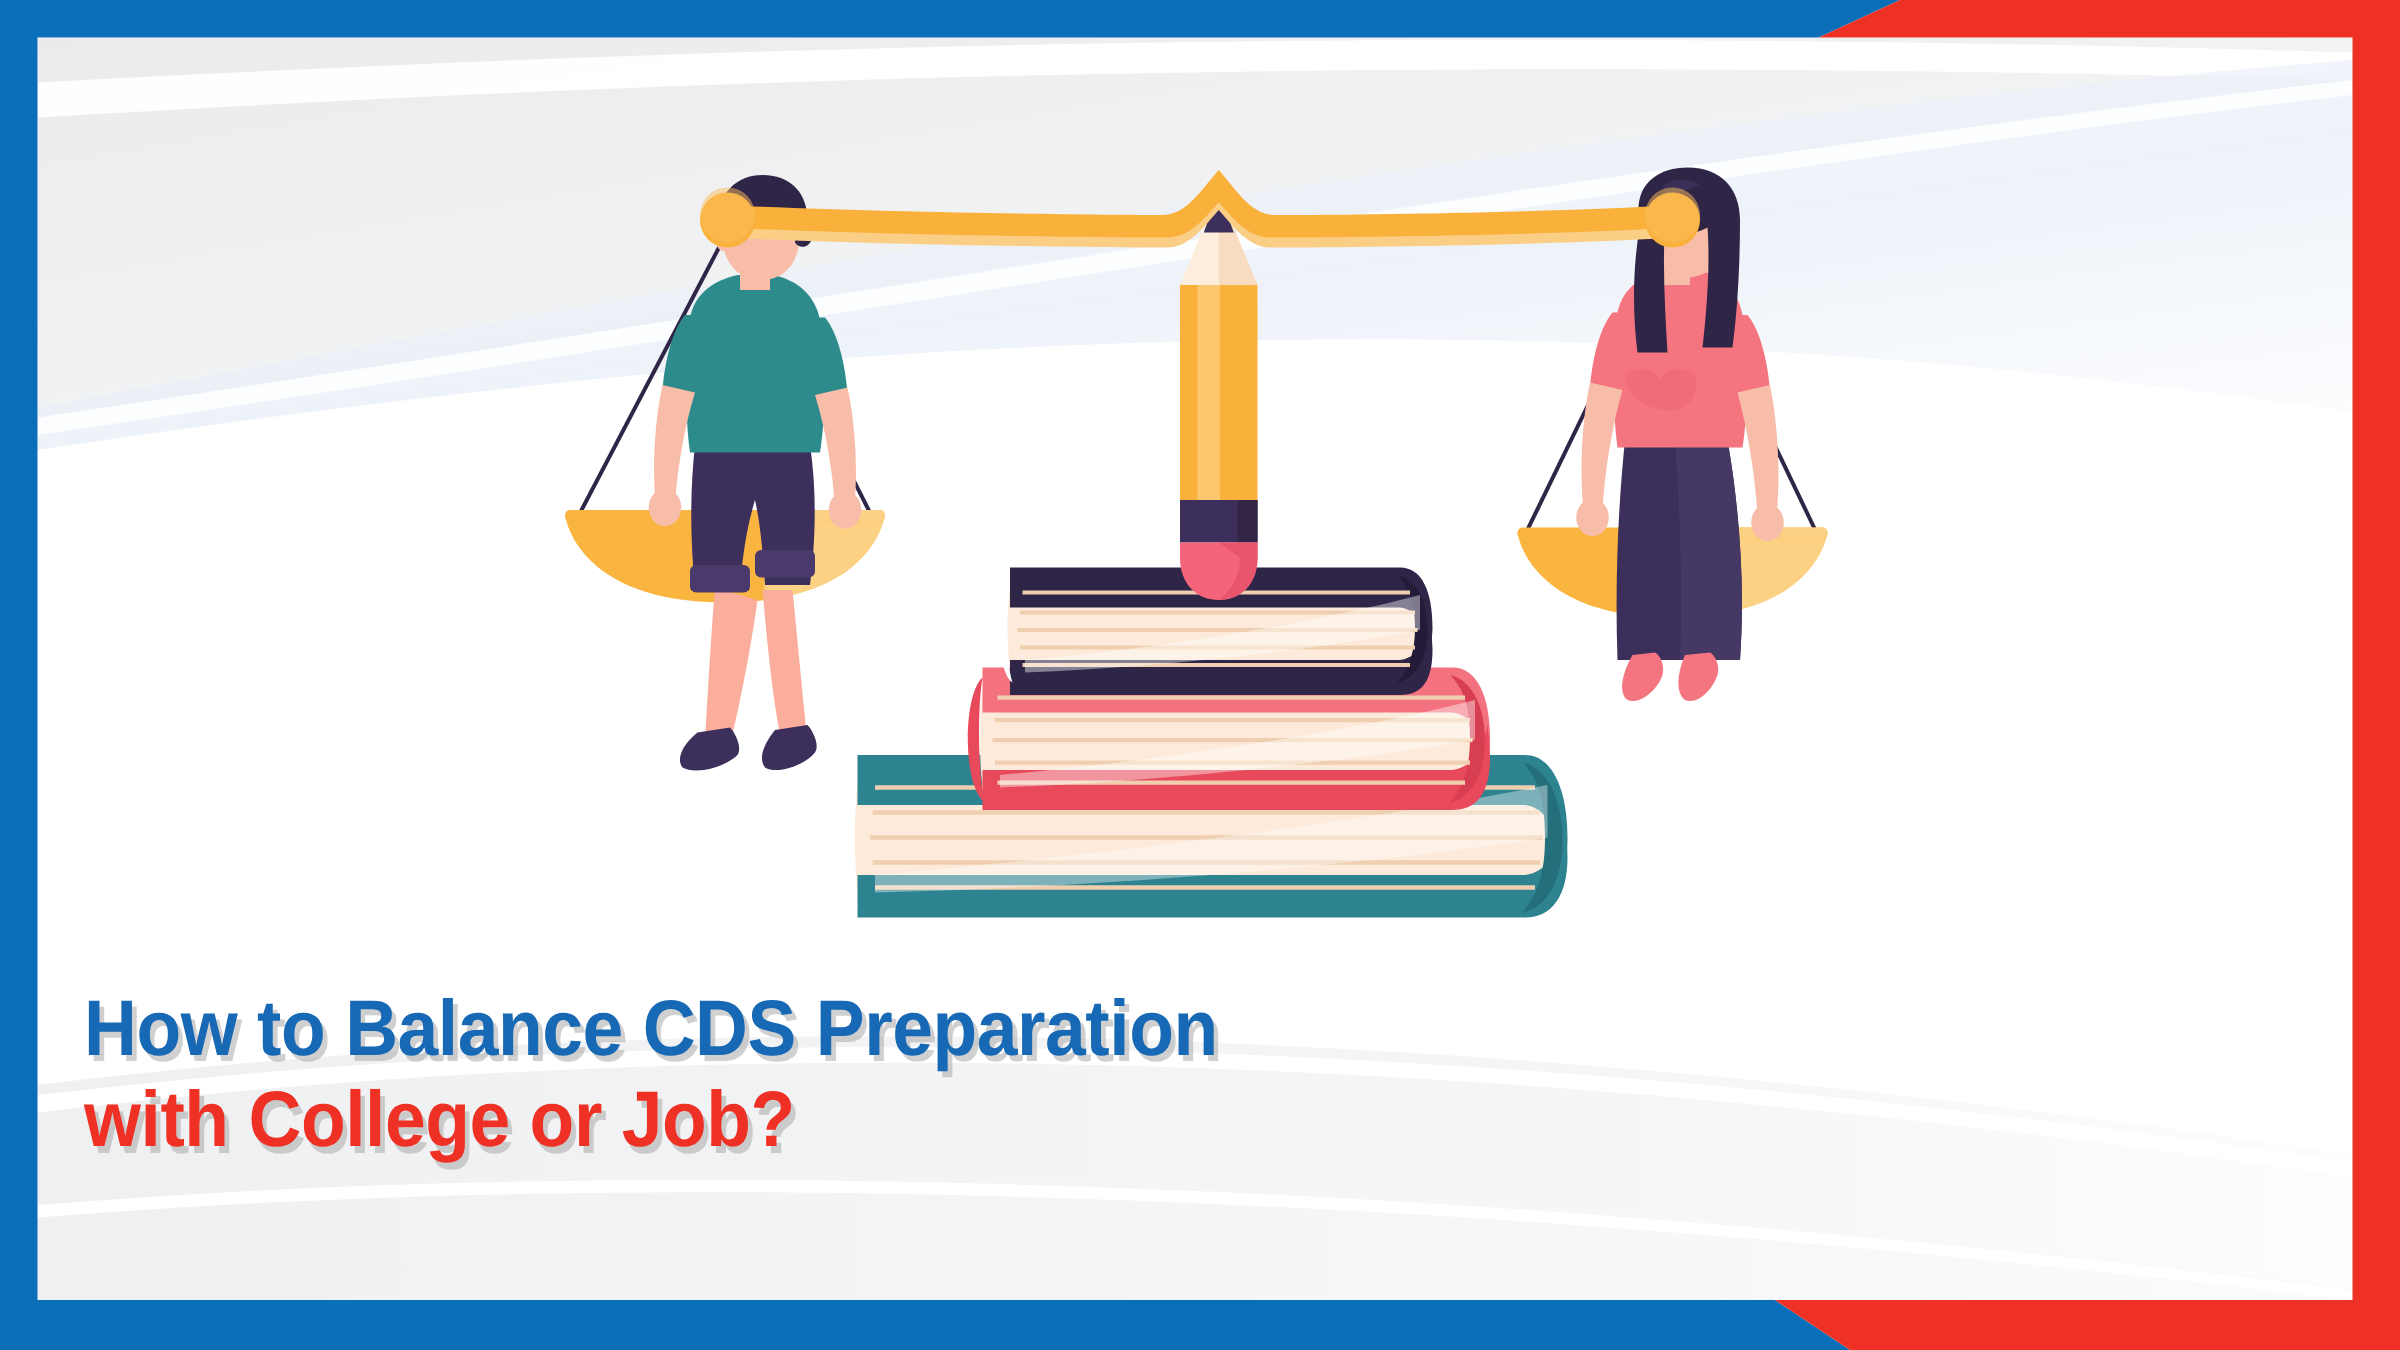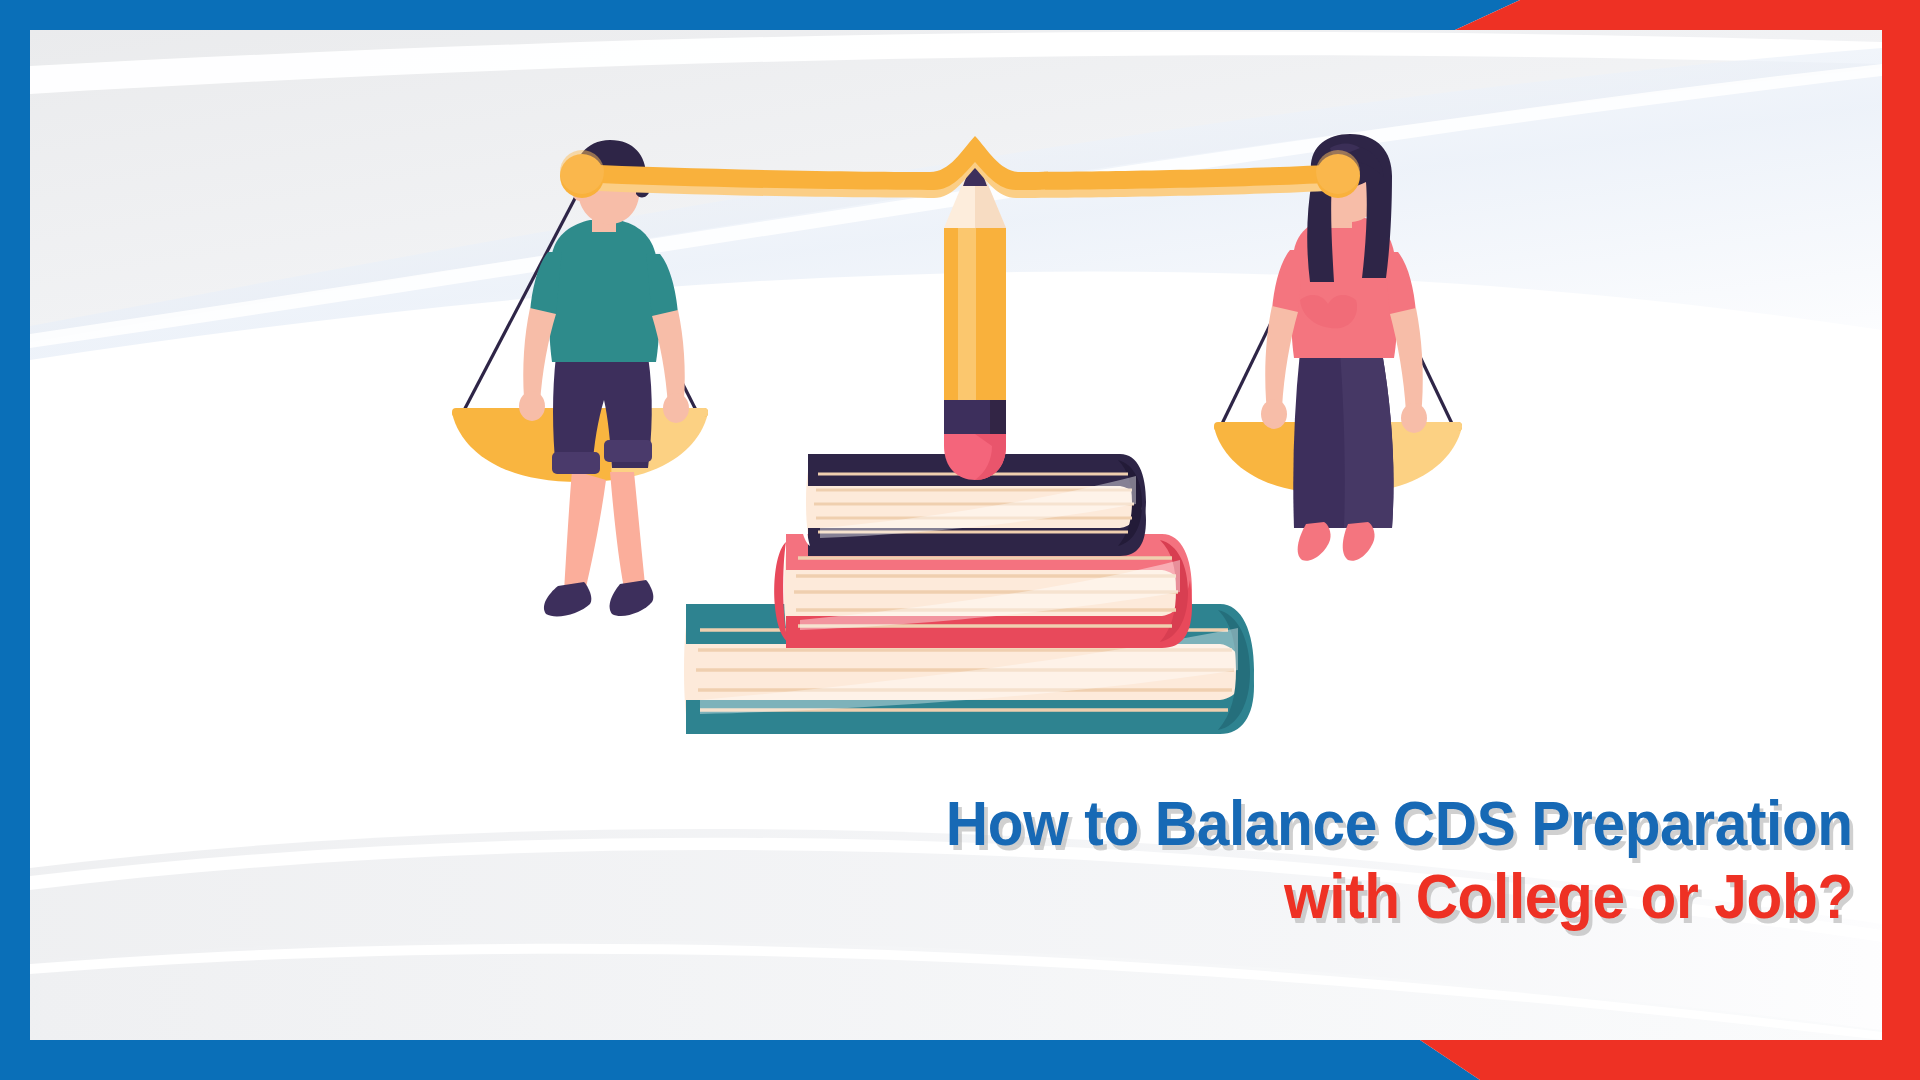--- a/index.html
+++ b/index.html
@@ -51,21 +51,21 @@
     height: 1080px;
     z-index: 10;
   }
 
   
   .title-block {
     position: absolute;
     left: 0;
     top: 790px;
     width: 1920px;
-    text-align: right;
+    text-align: left;
     z-index: 20;
     line-height: 1.07;
   }
   .title-line {
     display: block;
     font-family: "Liberation Sans Narrow", "Liberation Sans", sans-serif;
     font-weight: 700;
     font-size: 63px;
     letter-spacing: -0.4px;
     transform: scaleX(0.93);

